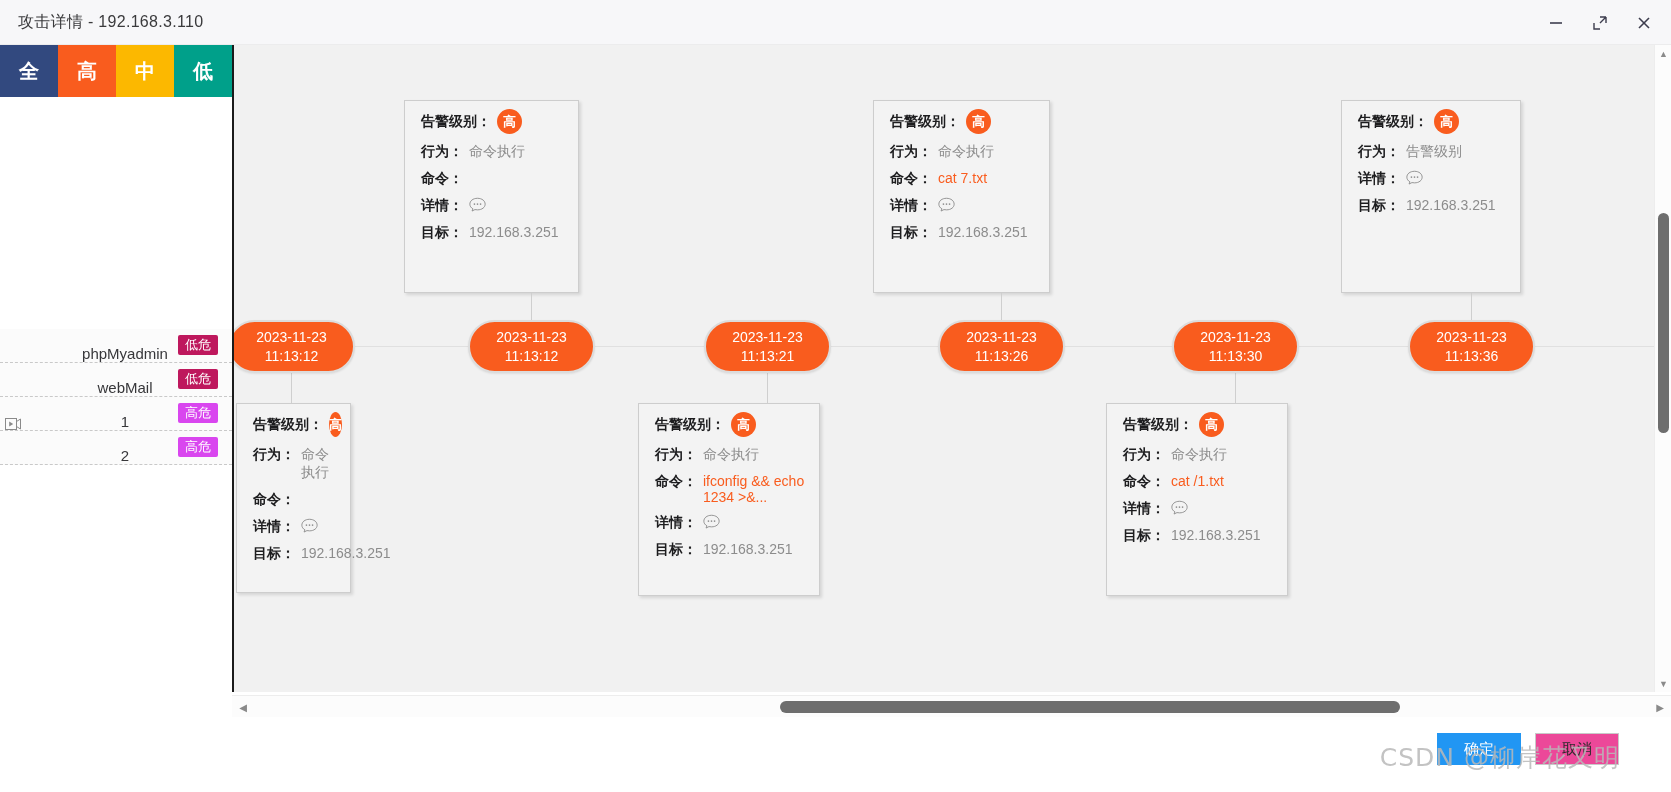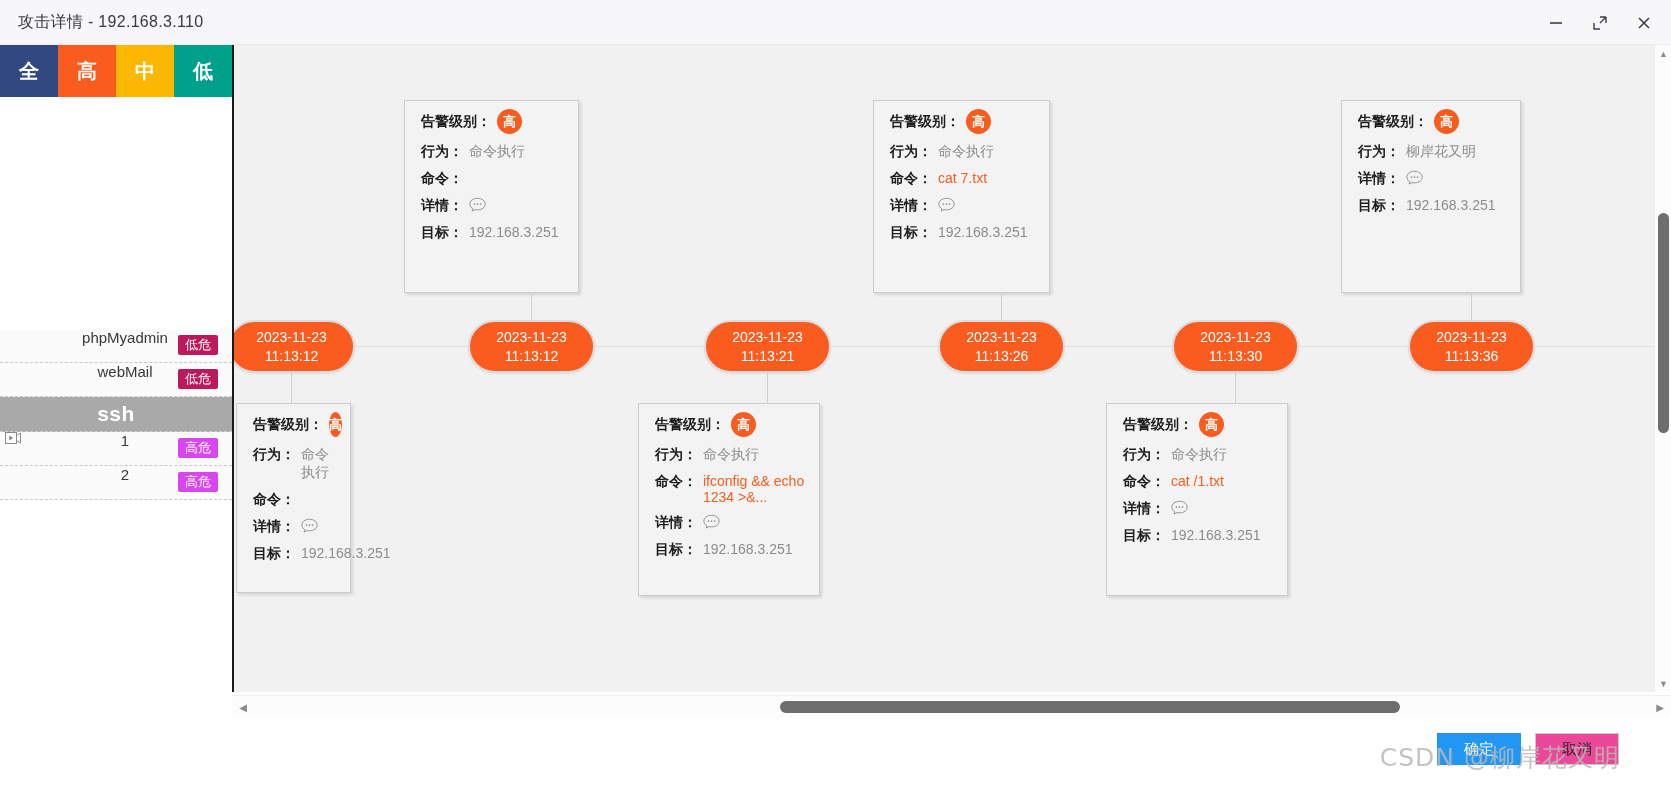--- a/index.html
+++ b/index.html
@@ -50,21 +50,21 @@
 
   .side-gap{height:232px;background:#ffffff;}
 
   .grp-header{
     height:34px;background:#a9a9a9;color:#ffffff;
     display:flex;align-items:center;justify-content:center;
     font-size:21px;font-weight:bold;letter-spacing:.5px;
     border-bottom:1px dashed #cfcfcf;
   }
   .asset-row{
-    height:33px;display:flex;align-items:flex-start;
+    height:33px;display:flex;align-items:flex-end;
     border-bottom:1px dashed #c9c9c9;
     background:#fbfbfb;position:relative;
   }
   .asset-icon{
     width:26px;display:flex;align-items:center;justify-content:center;
     color:#8a8a8a;
   }
   .asset-name{
     flex:1;text-align:center;font-size:15px;color:#37373a;
     padding-right:8px;
@@ -201,21 +201,20 @@
     <div class="asset-icon"></div>
     <div class="asset-name">phpMyadmin</div>
     <div class="risk-badge risk-low">低危</div>
   </div>
   <div class="asset-row">
     <div class="asset-icon"></div>
     <div class="asset-name">webMail</div>
     <div class="risk-badge risk-low">低危</div>
   </div>
 
-  <div class="grp-header">ssh</div>
   <div class="asset-row">
     <div class="asset-icon">
       <svg width="16" height="12" viewBox="0 0 16 12">
         <rect x="0.5" y="0.5" width="11" height="11" fill="none" stroke="#8a8a8a" stroke-width="1"></rect>
         <path d="M11.5 3.5 L15.5 1 L15.5 11 L11.5 8.5 Z" fill="none" stroke="#8a8a8a" stroke-width="1"></path>
         <path d="M4.2 3.4 L8.2 6 L4.2 8.6 Z" fill="#8a8a8a"></path>
       </svg>
     </div>
     <div class="asset-name">1</div>
     <div class="risk-badge risk-high">高危</div>
@@ -365,21 +364,21 @@
           <span class="c-val">192.168.3.251</span>
         </div>
       </div>
       <div class="card" style="left: 1107px; top: 55px; width: 180px; height: 193px;">
         <div class="c-line">
           <span class="c-key">告警级别：</span>
           <span class="lvl-badge">高</span>
         </div>
         <div class="c-line">
           <span class="c-key">行为：</span>
-          <span class="c-val">柳岸花又明</span>
+          <span class="c-val">告警级别</span>
         </div>
         <div class="c-line">
           <span class="c-key">详情：</span>
           <span><svg class="bubble" viewBox="0 0 20 17">
               <path d="M10 1.2 C4.6 1.2 1 4.3 1 8.1 C1 10.4 2.4 12.4 4.6 13.6 L3.6 16.2 L7 14.5 C7.9 14.7 8.9 14.8 10 14.8 C15.4 14.8 19 11.8 19 8.1 C19 4.3 15.4 1.2 10 1.2 Z" fill="none" stroke="#8f8f8f" stroke-width="1.1"></path>
               <circle cx="6.4" cy="8" r="1" fill="#8f8f8f"></circle>
               <circle cx="10" cy="8" r="1" fill="#8f8f8f"></circle>
               <circle cx="13.6" cy="8" r="1" fill="#8f8f8f"></circle>
             </svg></span>
         </div>

